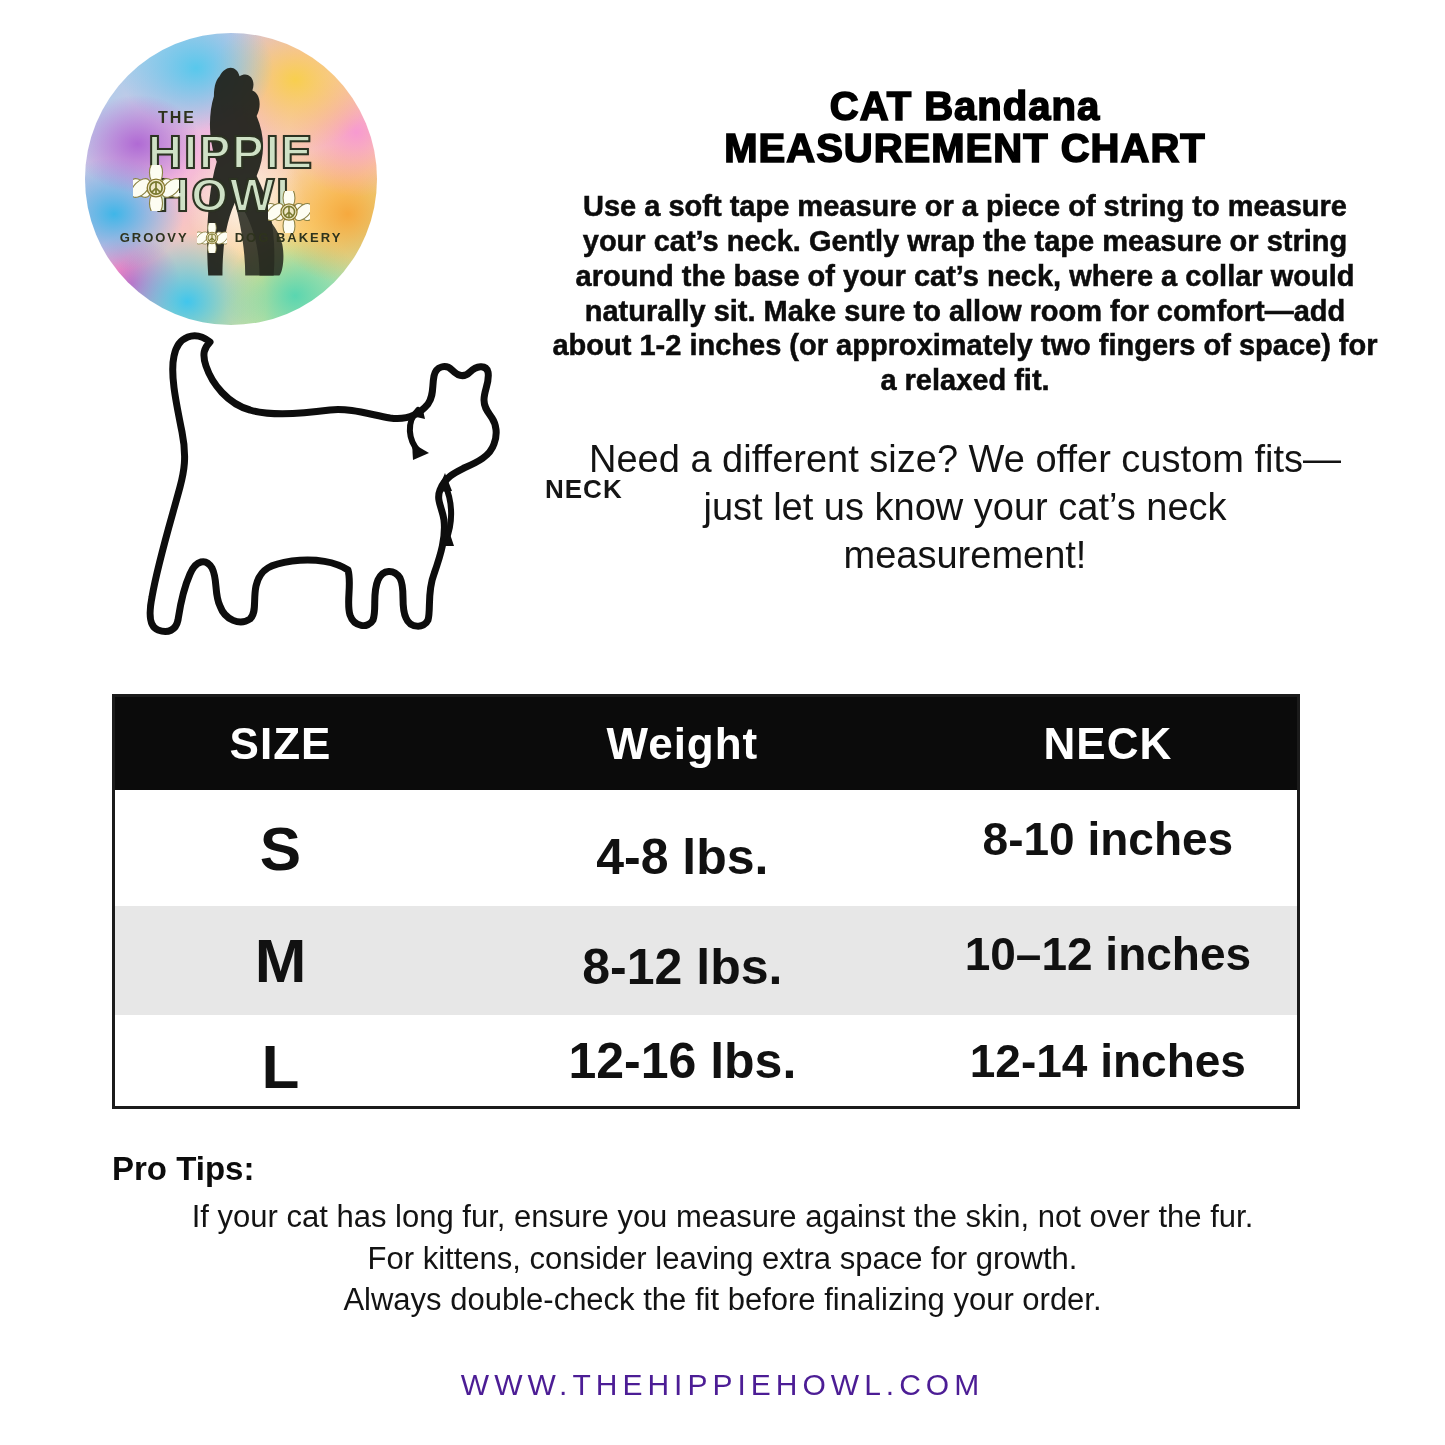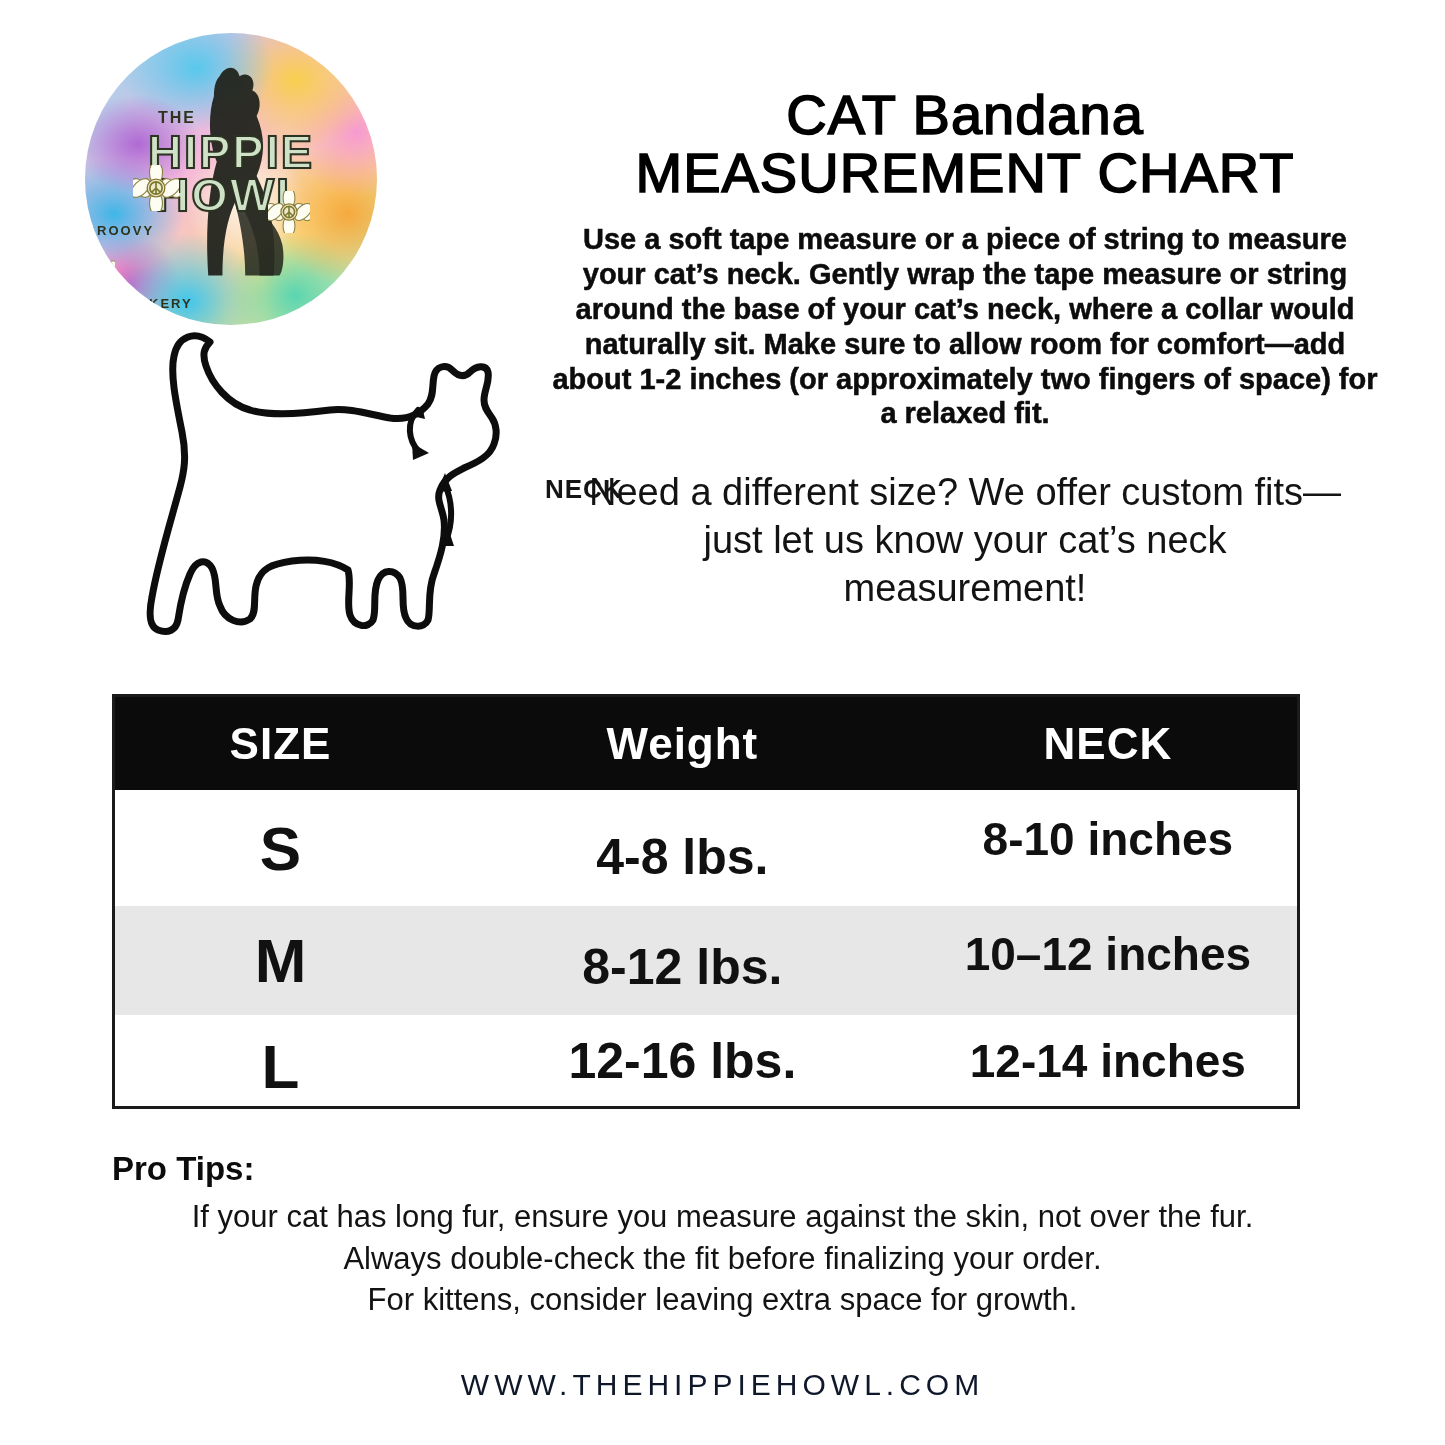--- a/index.html
+++ b/index.html
@@ -23,29 +23,29 @@
       radial-gradient(70px 70px at 16% 86%, #e05cc0 0%, rgba(224,92,192,0) 70%),
       linear-gradient(135deg, #8fd8f0 0%, #f5b8dd 40%, #fbe08a 72%, #8fe8d0 100%);
   }
   .logo-dog{position:absolute;left:50%;top:10%;height:78%;transform:translateX(-50%);opacity:.94;}
   .logo-the{position:absolute;left:25%;top:26%;font-size:16px;font-weight:bold;letter-spacing:2px;color:#2e331d;text-align:right;}
   .logo-word{position:absolute;width:100%;text-align:center;font-weight:bold;font-size:47px;
     color:#cfe1c6;-webkit-text-stroke:2px #2c3322;letter-spacing:2px;
     text-shadow:0 0 2px rgba(44,51,34,.55);}
   .logo-word.l1{top:31%;}
   .logo-word.l2{top:46%;}
-  .logo-tagline{position:absolute;left:0;top:65%;width:100%;display:flex;justify-content:center;gap:14px;
-    font-size:13px;font-weight:bold;letter-spacing:2px;color:#2e331d;flex-direction:column;}
+  .logo-tagline{position:absolute;left:0;top:65%;width:100%;display:flex;align-items:center;justify-content:center;gap:8px;
+    font-size:13px;font-weight:bold;letter-spacing:2px;color:#2e331d;}
   .daisy{position:absolute;}
   
   .cat-diagram{position:absolute;left:100px;top:322px;width:460px;height:345px;}
   .neck-label{position:absolute;left:545px;top:474px;font-size:26px;font-weight:bold;letter-spacing:1px;color:#151515;}
   
   .right-col{position:absolute;left:535px;top:86px;width:860px;text-align:center;}
-  .title{font-size:56px;line-height:1.04;font-weight:normal;color:#000;letter-spacing:1px;-webkit-text-stroke:1.6px #000;}
+  .title{font-size:40px;line-height:1.04;font-weight:bold;color:#000;letter-spacing:1px;-webkit-text-stroke:1.6px #000;}
   .intro{margin:20px auto 0;width:832px;font-size:29px;font-weight:bold;line-height:1.2;color:#0c0c0c;-webkit-text-stroke:.5px #0c0c0c;}
   .custom-note{margin:38px auto 0;width:764px;font-size:38px;line-height:1.26;color:#131313;}
   
   .size-table{position:absolute;left:112px;top:694px;width:1188px;border:3px solid #1b1b1b;background:#fff;box-sizing:border-box;}
   .thead{height:93px;background:#0b0b0b;color:#fff;display:flex;align-items:center;}
   .trow{display:flex;align-items:center;}
   .trow-s{height:116px;}
   .trow-m{height:109px;background:#e7e7e7;}
   .trow-l{height:91px;}
   .col{text-align:center;}
@@ -60,21 +60,21 @@
   .trow-s .cell-neck{transform:translateY(-9px);}
   .trow-m .cell-weight{transform:translateY(6px);}
   .trow-m .cell-neck{transform:translateY(-7px);}
   .trow-l .cell-size{transform:translateY(6px);}
   
   .pro-tips{position:absolute;left:112px;top:1150px;width:1221px;}
   .pro-tips-heading{font-size:33px;font-weight:bold;color:#0c0c0c;margin-bottom:8px;}
   .tip{text-align:center;font-size:31px;line-height:1.34;color:#131313;}
   
   .footer{position:absolute;left:0;top:1368px;width:100%;text-align:center;
-    font-size:30px;letter-spacing:5px;color:#0f172a;}
+    font-size:30px;letter-spacing:5px;color:#4c1d95;}
 </style>
 </head>
 <body>
 
 <div id="canvas">
 
   <div class="logo-circle">
     <svg class="logo-dog" viewBox="0 0 120 160">
       <path fill="#20231c" d="M52,10 C56,2 64,2 66,10 C72,6 78,12 75,20 C80,22 82,30 78,38
         C84,52 84,66 78,80 C88,100 92,120 90,150 L80,150 C80,128 74,110 64,96
@@ -195,19 +195,19 @@
     <div class="trow trow-l">
       <div class="col col-size cell-size">L</div>
       <div class="col col-weight cell-weight">12-16 lbs.</div>
       <div class="col col-neck cell-neck">12-14 inches</div>
     </div>
   </div>
 
   <div class="pro-tips">
     <div class="pro-tips-heading">Pro Tips:</div>
     <div class="tip">If your cat has long fur, ensure you measure against the skin, not over the fur.</div>
+    <div class="tip">For kittens, consider leaving extra space for growth.</div>
     <div class="tip">Always double-check the fit before finalizing your order.</div>
-    <div class="tip">For kittens, consider leaving extra space for growth.</div>
   </div>
 
   <div class="footer">WWW.THEHIPPIEHOWL.COM</div>
 
 </div>
 
 </body></html>

